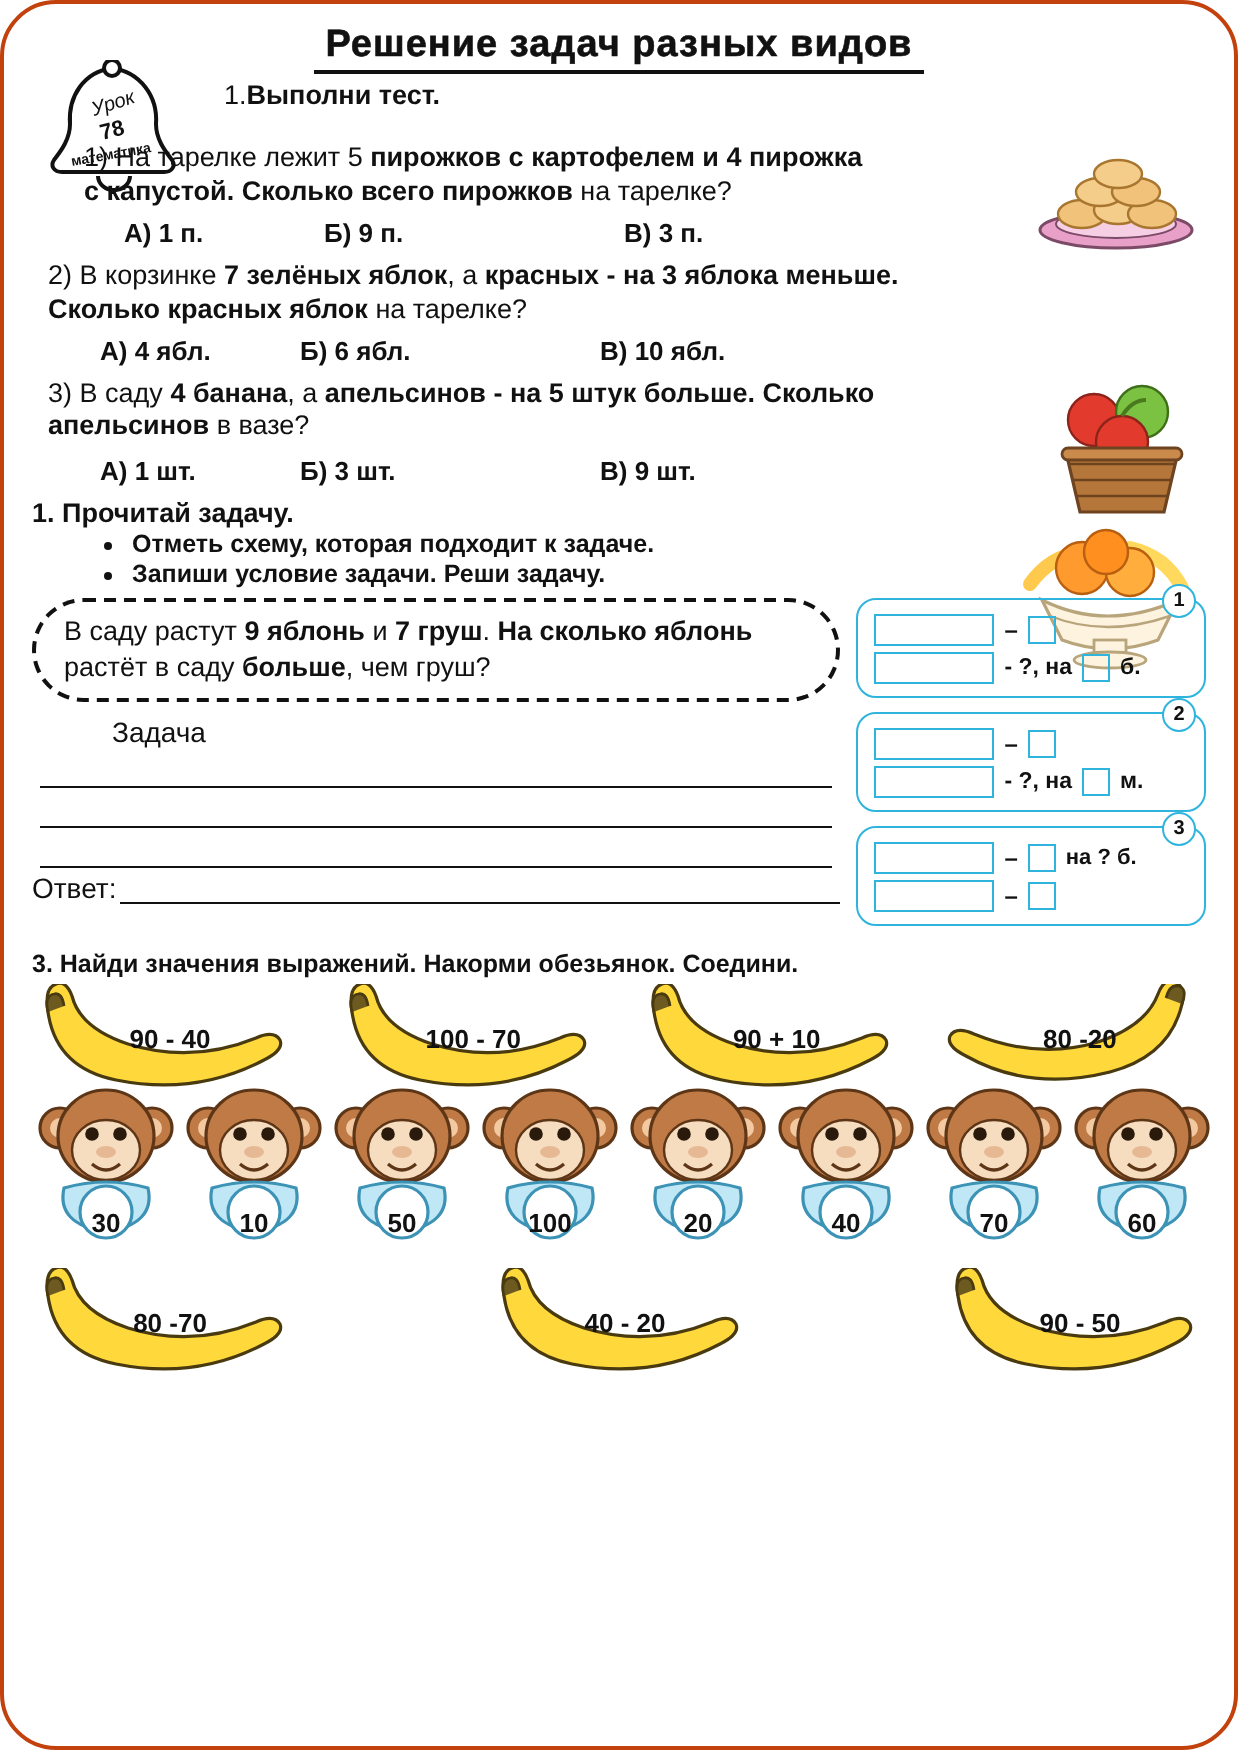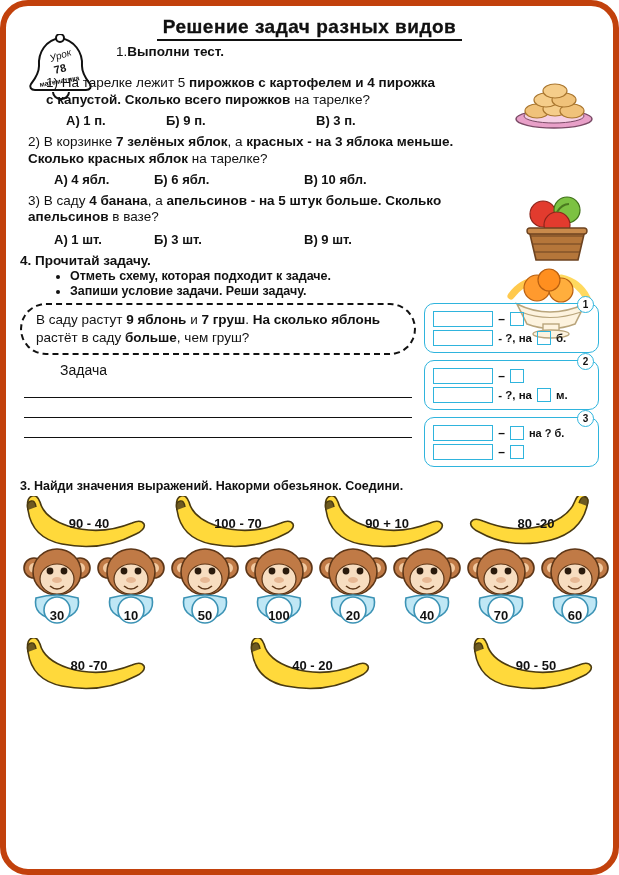--- a/index.html
+++ b/index.html
@@ -7,21 +7,21 @@
   body {
     width:619px; height:875px;
     font-family:"Liberation Sans", sans-serif;
     background:#ffffff;
     color:#111;
     overflow:hidden;
   }
   .page {
     position:relative;
     width:619px; height:875px;
-    border:6px solid #c2410c;
+    border:2px solid #c2410c;
     border-radius:28px;
     padding:8px 14px 6px 14px;
     background:#fff;
   }
   
   .title-row { text-align:center; margin:2px 0 0 0; }
   .title {
     display:inline-block;
     font-size:19px; font-weight:bold;
     letter-spacing:.5px;
@@ -209,35 +209,39 @@
       <span><span>В саду </span><span class="b">4 банана</span><span>, а </span><span class="b">апельсинов - на 5 штук больше. Сколько апельсинов</span><span> в вазе?</span></span>
     </div>
     <div class="answers" style="margin-left:14px; margin-top:6px;">
       <span class="ans-a">А)  1 шт.</span>
       <span class="ans-b">Б) 3 шт.</span>
       <span class="ans-v">В) 9 шт.</span>
     </div>
   </div>
 
   <div class="t2">
-    <div class="t2-title">4. Прочитай задачу.</div>
+    <div class="t2-title">1. Прочитай задачу.</div>
     <ul class="bullets">
       <li>Отметь схему, которая подходит к задаче.</li>
       <li>Запиши условие задачи. Реши задачу.</li>
     </ul>
 
     <div class="t2-body">
       <div class="t2-left">
         <div class="dashed-box">
           <span><span>В саду растут </span><span class="b">9 яблонь</span><span> и </span><span class="b">7 груш</span><span>. </span><span class="b">На сколько яблонь</span><span> растёт  в саду </span><span class="b">больше</span><span>, чем груш?</span></span>
         </div>
         <div class="zadacha">Задача</div>
         <div class="wline"></div>
         <div class="wline"></div>
         <div class="wline"></div>
+        <div class="otvet-row">
+          <span class="otvet-label">Ответ:</span>
+          <span class="otvet-line"></span>
+        </div>
       </div>
 
       <div class="t2-right">
 
         <div class="scheme">
           <span class="idx">1</span>
           <div class="srow">
             <span class="sbox-long"></span>
             <span class="dash">–</span>
             <span class="sbox-sm"></span>

